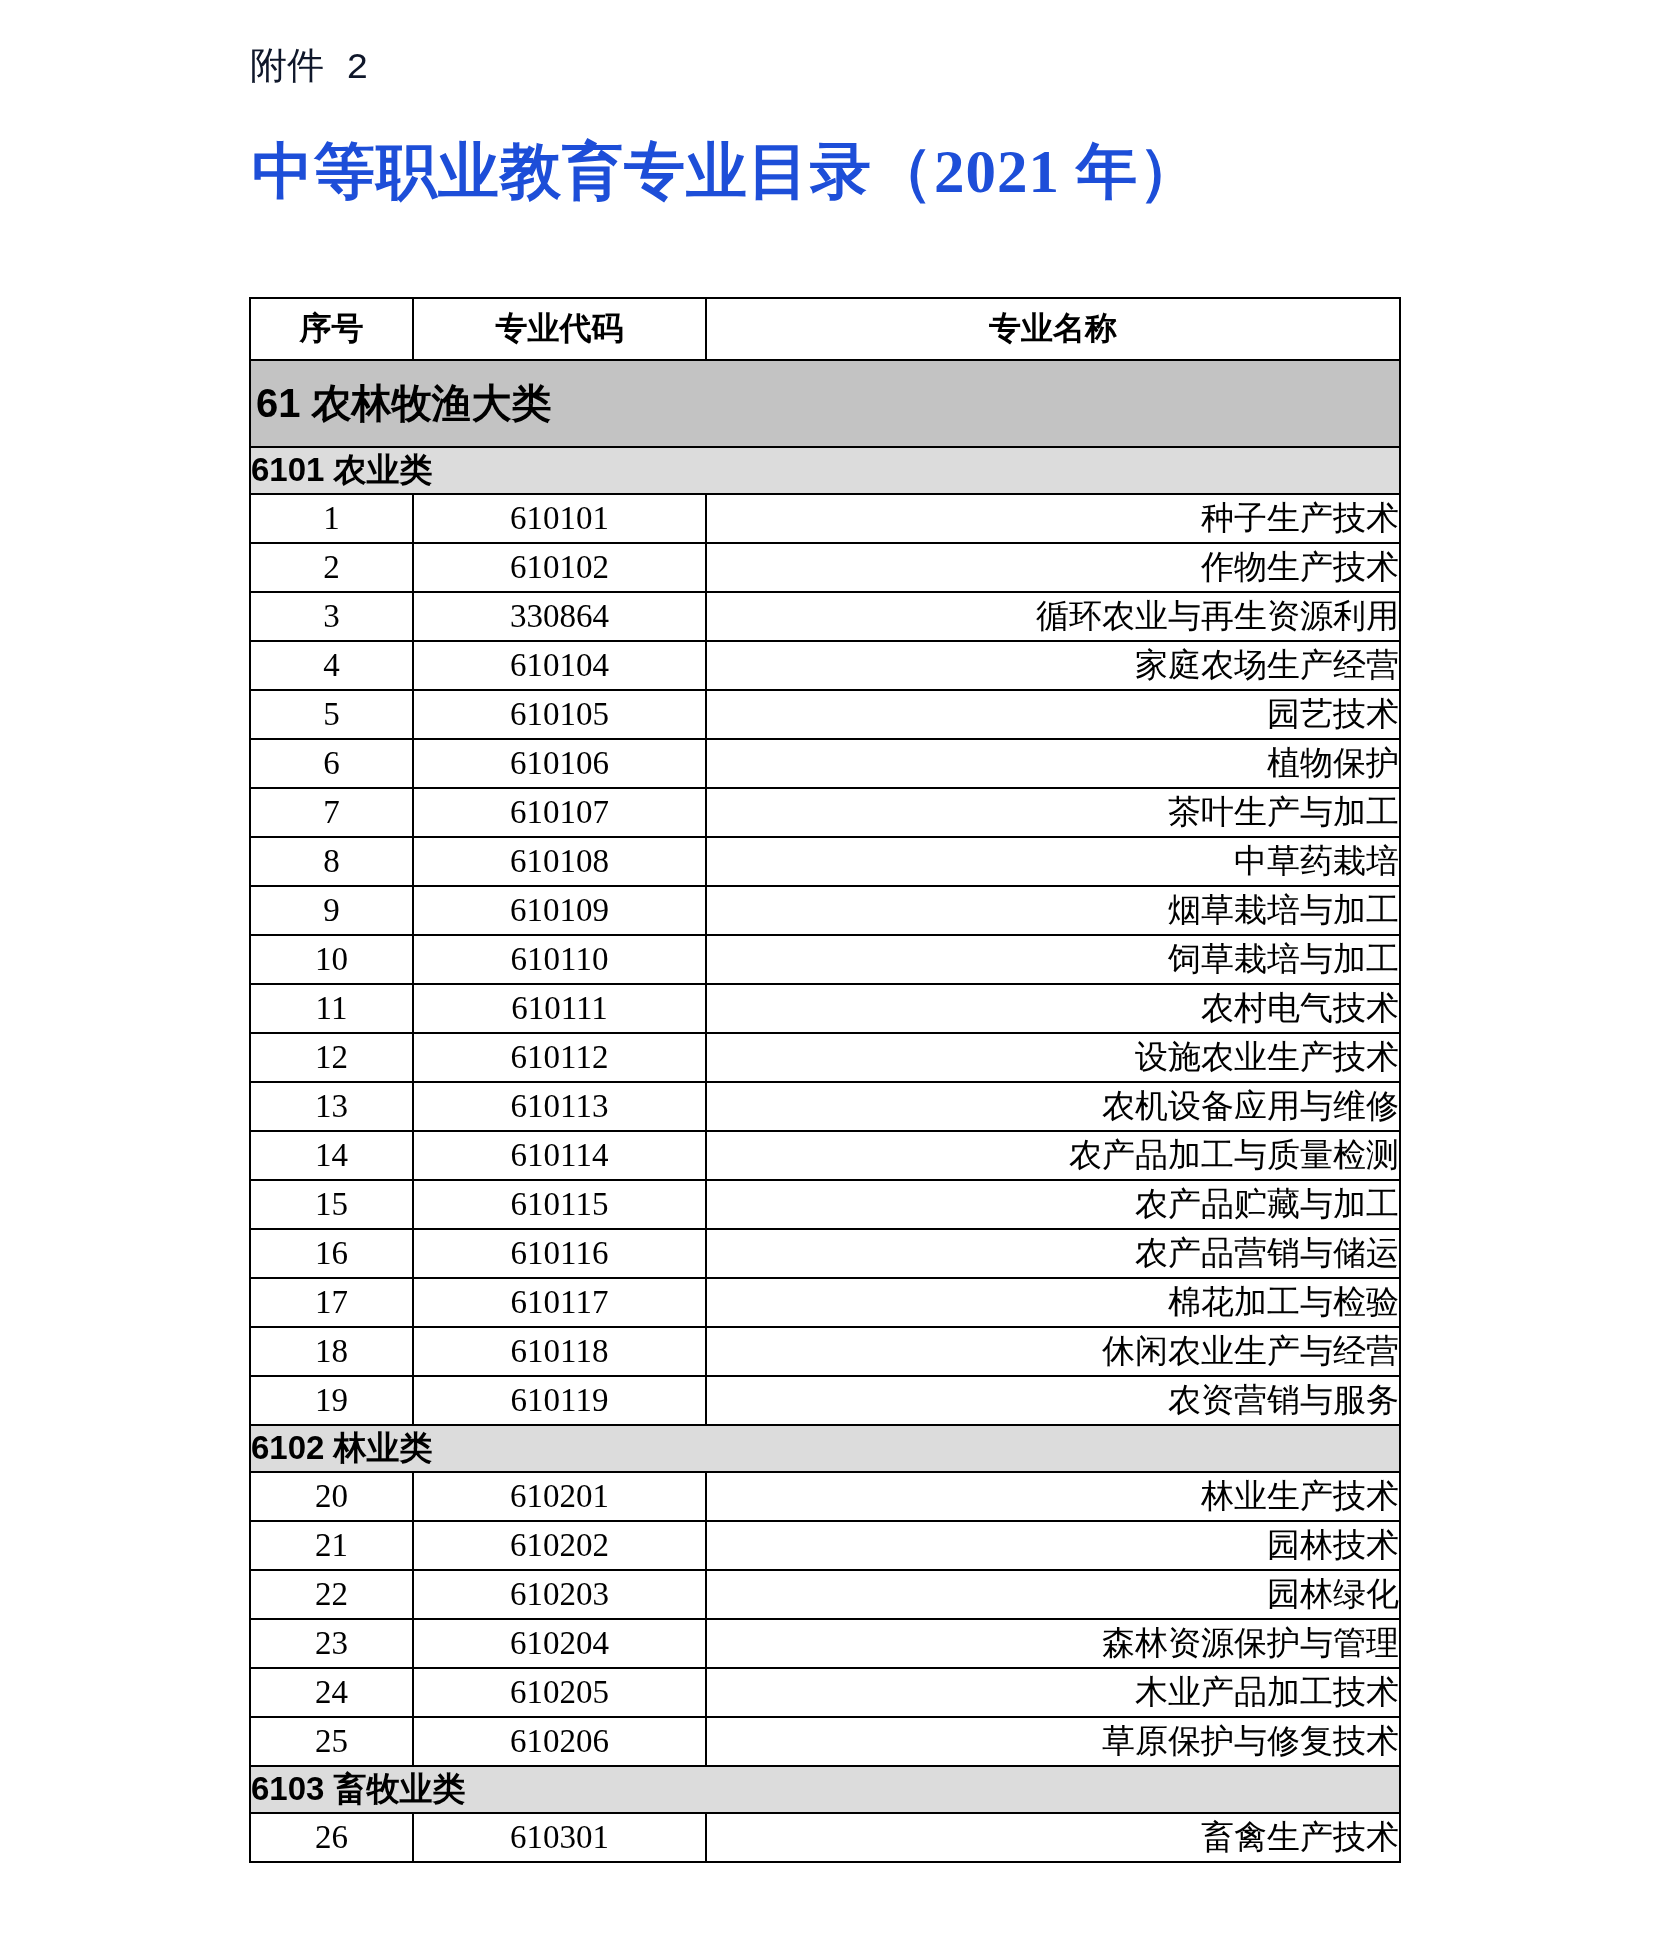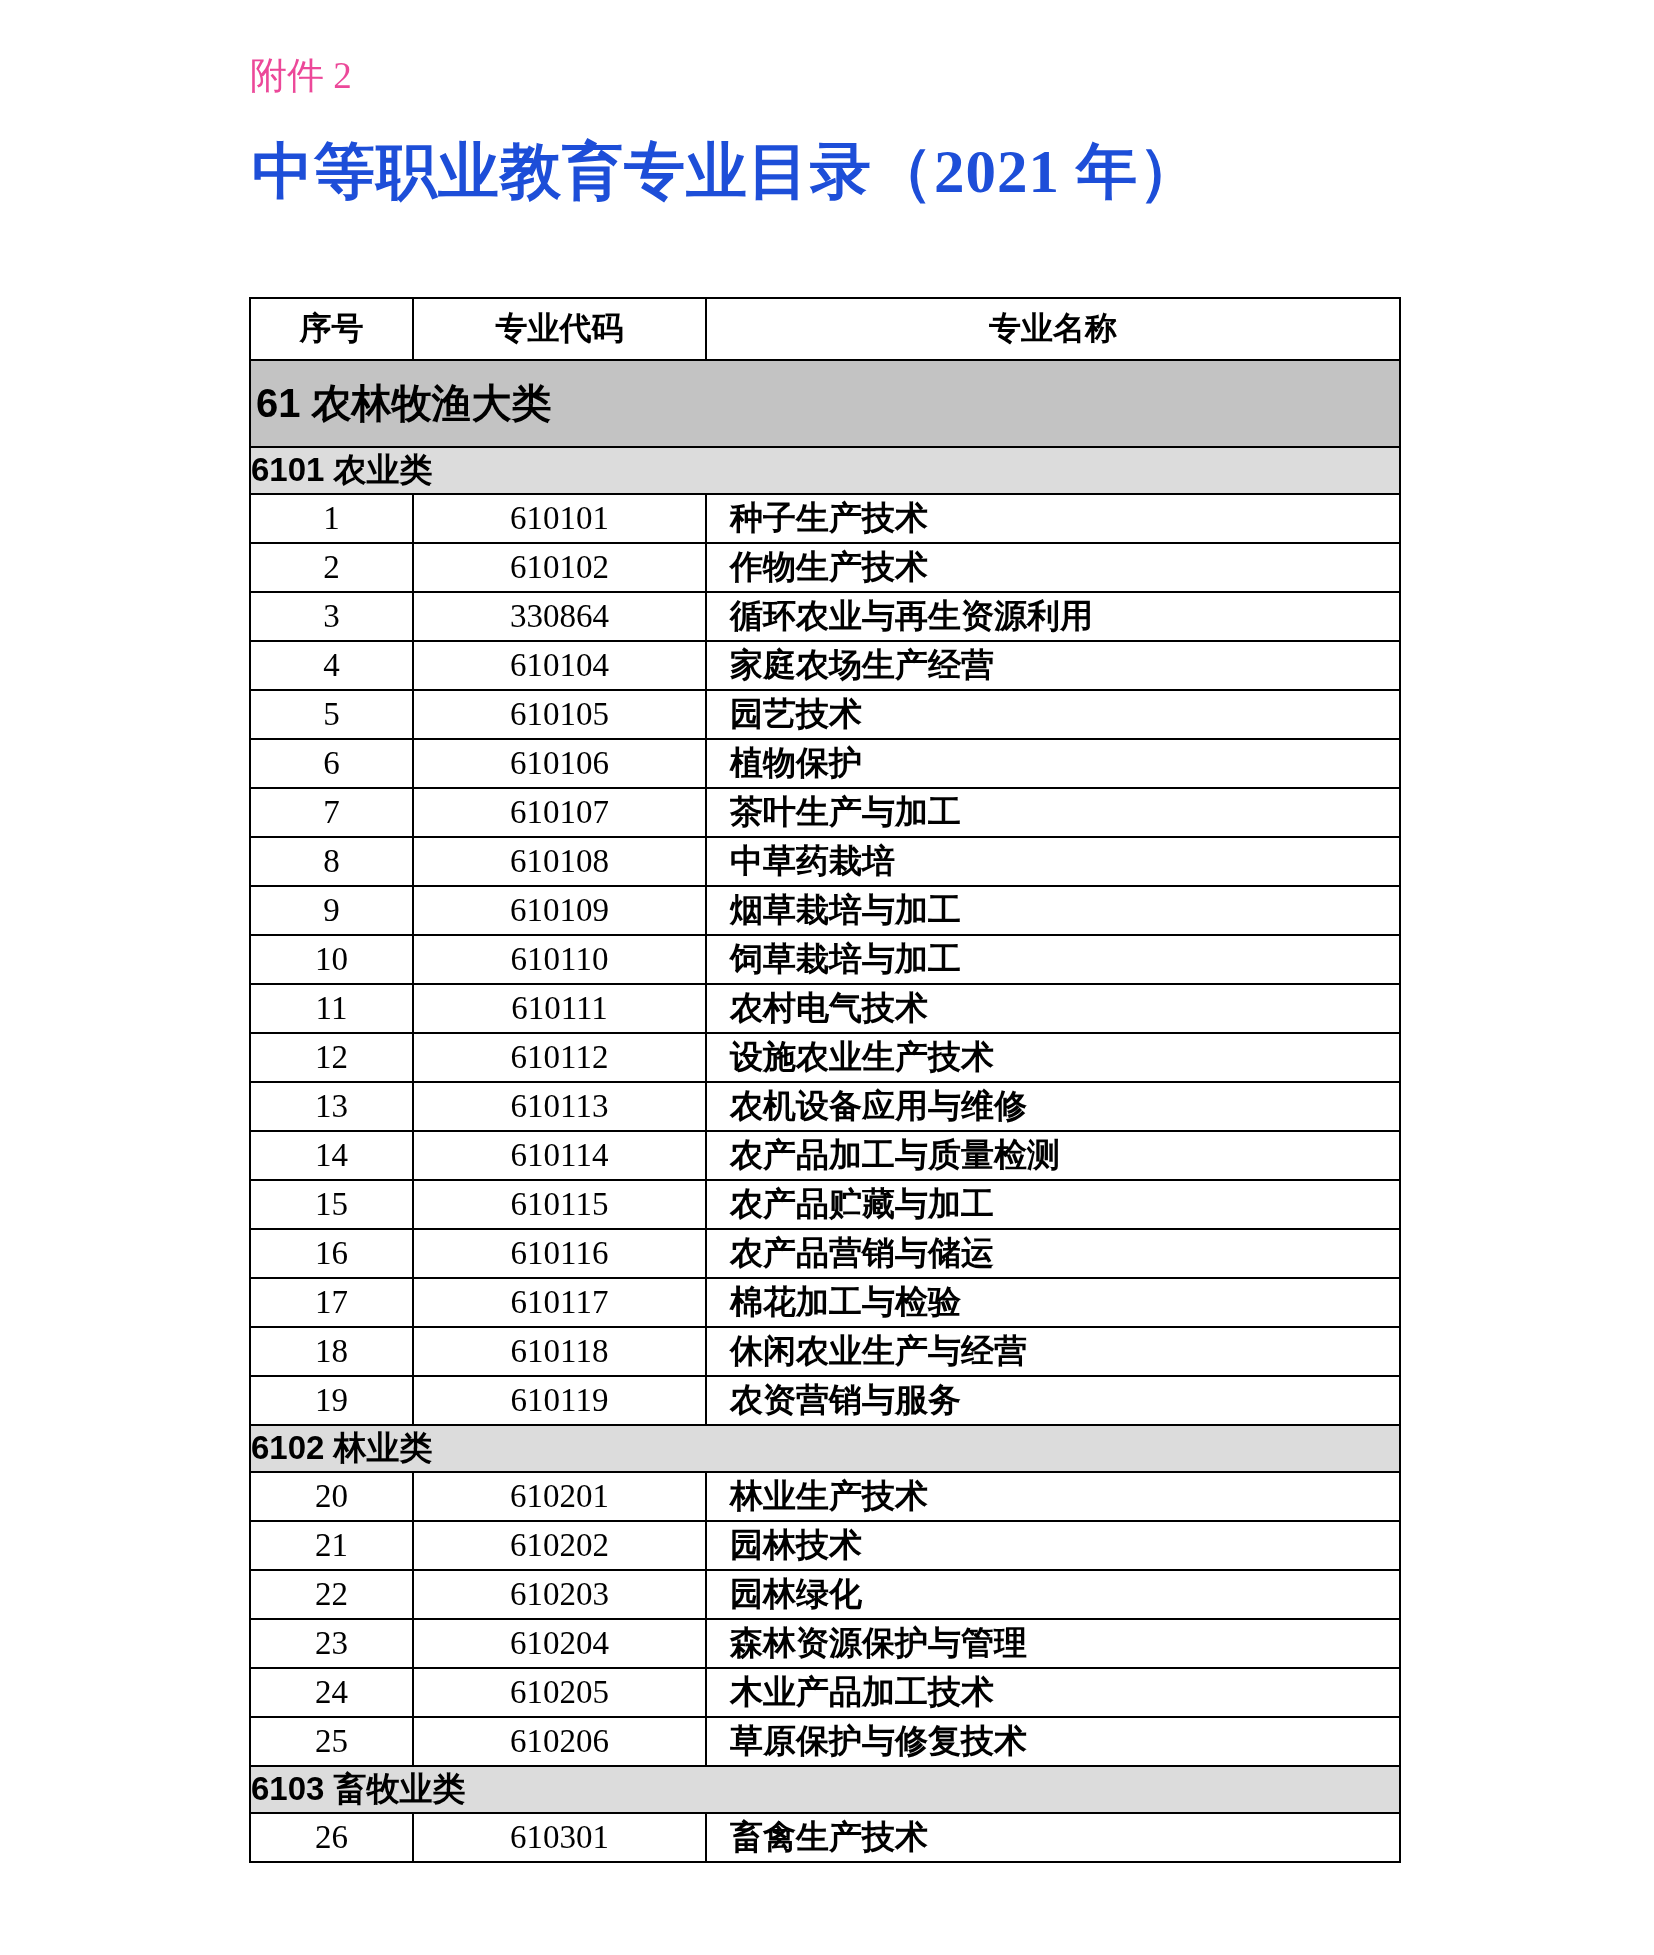--- a/index.html
+++ b/index.html
@@ -12,25 +12,25 @@
     width: 1654px;
     height: 1955px;
     background: #ffffff;
     color: #000000;
     font-family: "Liberation Serif", "DejaVu Serif", serif;
     overflow: hidden;
   }
   .attachment {
     position: absolute;
     left: 250px;
-    top: 56px;
-    font-family: Liberation Serif, serif;
+    top: 48px;
+    font-family: Liberation Mono, monospace;
     font-size: 37px;
     line-height: 1.1;
-    color: #ec4899;
+    color: #0f172a;
   }
   .doc-title {
     position: absolute;
     left: 252px;
     top: 138px;
     width: 1150px;
     margin: 0;
     text-align: left;
     font-family: "Liberation Serif", "DejaVu Serif", serif;
     font-weight: bold;
@@ -87,23 +87,22 @@
   tr.data-row td {
     height: 47px;
     font-family: "Liberation Serif", "DejaVu Serif", serif;
     font-size: 33px;
   }
   tr.data-row td.cell-no,
   tr.data-row td.cell-code {
     text-align: center;
   }
   tr.data-row td.cell-name {
-    text-align: left;
+    text-align: right;
     padding-left: 23px;
-    font-weight: bold;
   }
 </style>
 </head>
 <body>
 
 <div class="page">
 
   <div class="attachment">附件 2</div>
 
   <h1 class="doc-title">中等职业教育专业目录（2021 年）</h1>

